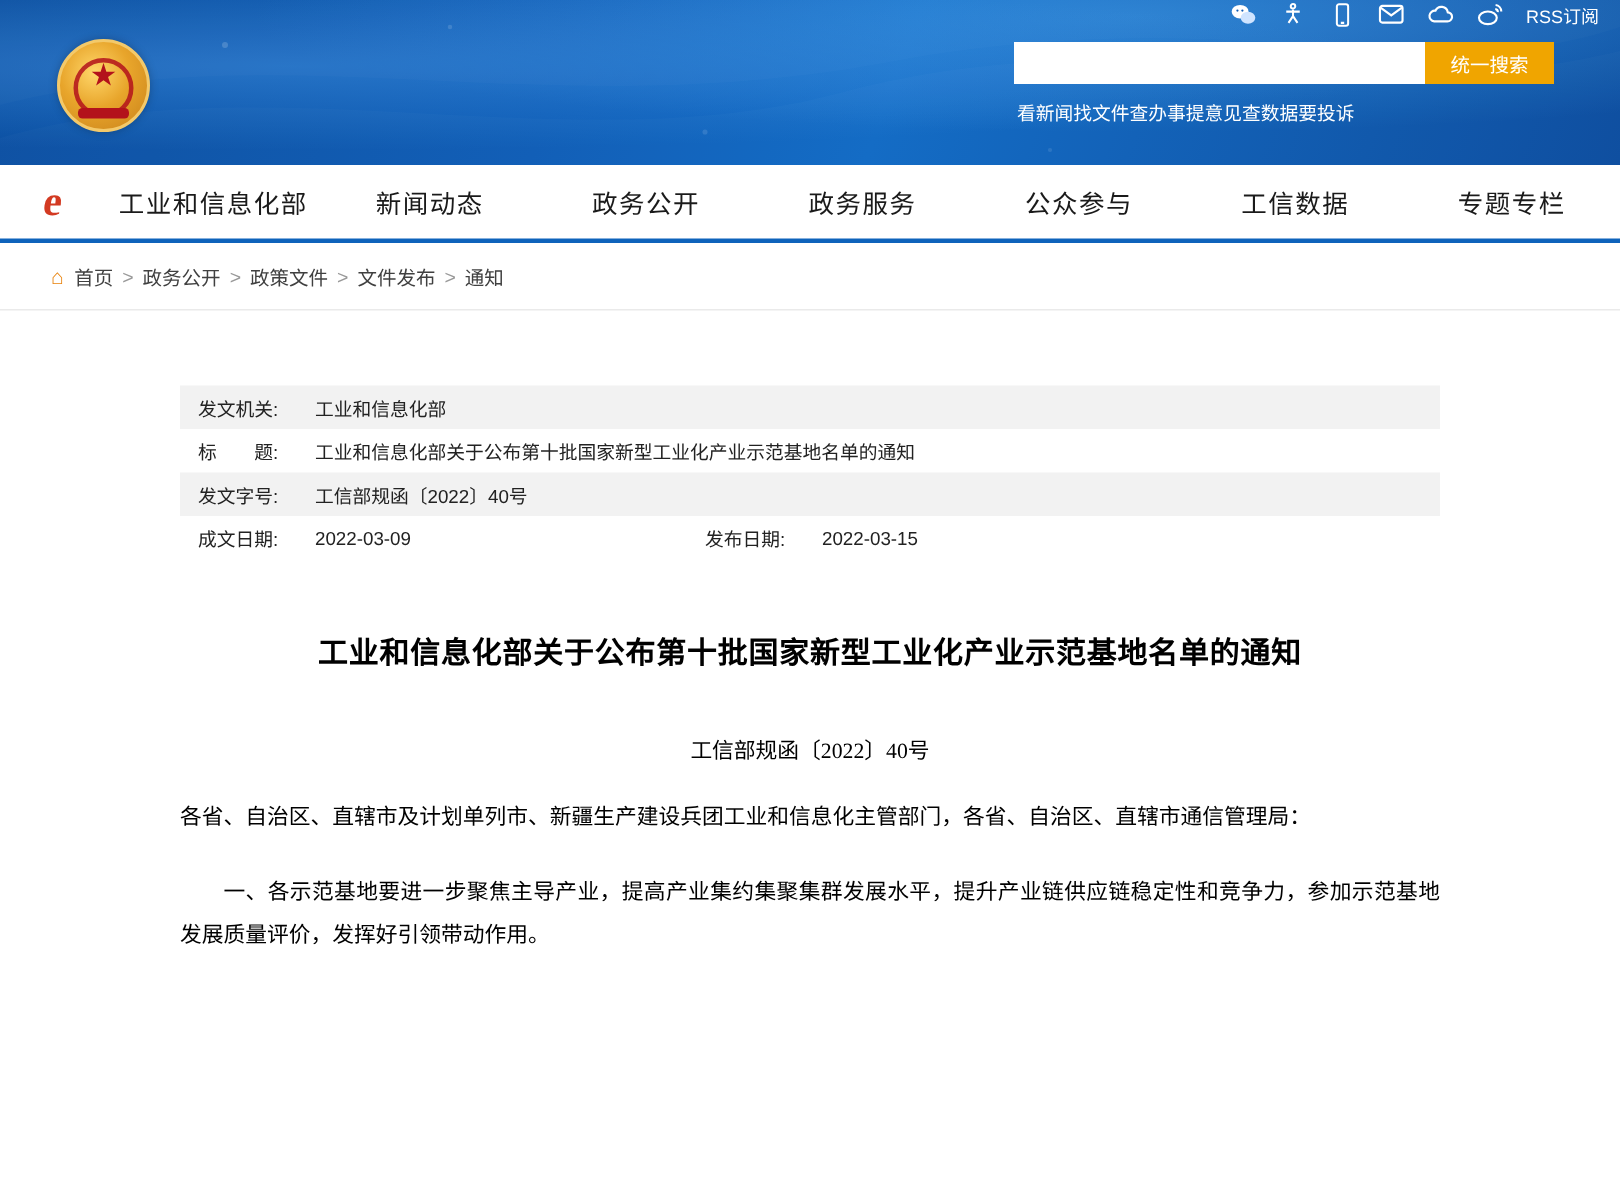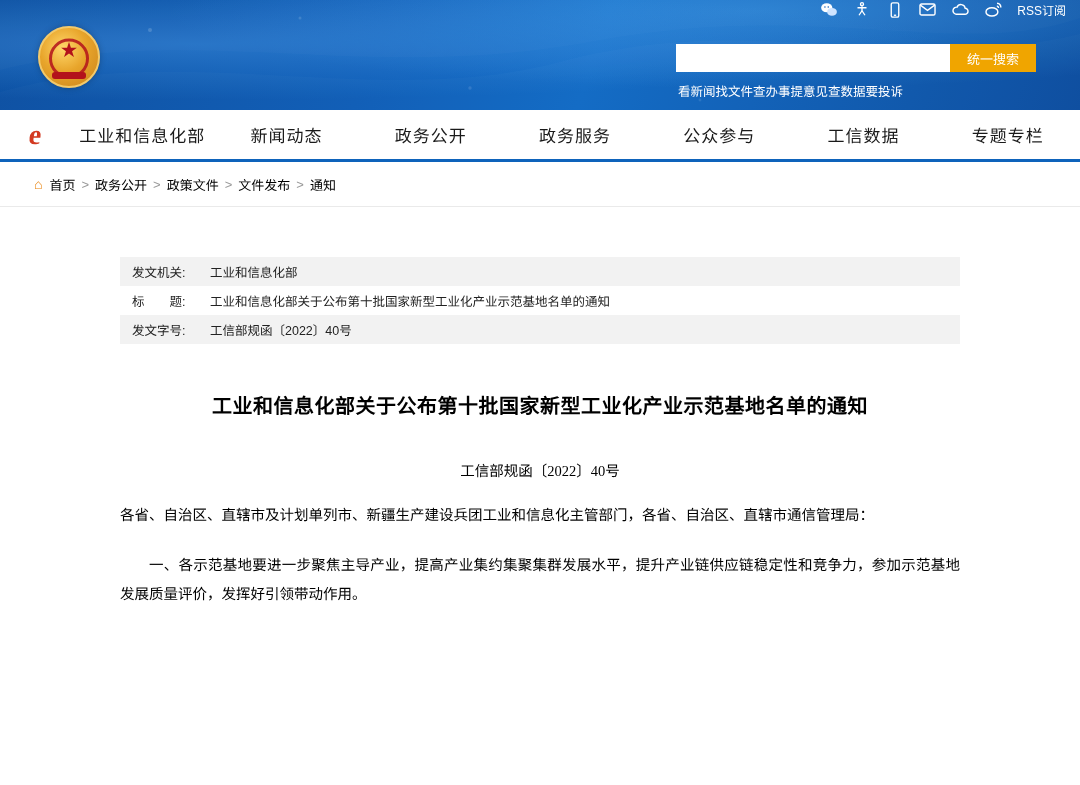--- a/index.html
+++ b/index.html
@@ -79,21 +79,21 @@
   }
   .site-subtitle {
     color: #dce9fb;
     font-size: 10.5px;
     letter-spacing: .2px;
     margin-top: 4px;
     font-family: "Liberation Serif", serif;
   }
 
   .search-area {
-    position: absolute; right: 44px; top: 44px;
+    position: absolute; right: 44px; top: 28px;
     width: 360px;
   }
   .search-row { display: flex; height: 28px; }
   .search-input {
     flex: 1;
     border: none; outline: none;
     background: #ffffff;
     padding: 0 8px;
     font-size: 12px;
     color: #333;
@@ -150,21 +150,21 @@
   
   .crumb-bar {
     width: 1080px; height: 45px;
     border-bottom: 1px solid #eaeaea;
     display: flex; align-items: center;
     padding-left: 34px;
     font-size: 13px;
     color: #333;
   }
   .home-icon { color: #e8820c; margin-right: 7px; font-size: 14px; }
-  .crumb-bar a { color: #000000; text-decoration: none; }
+  .crumb-bar a { color: #404040; text-decoration: none; }
   .crumb-sep { margin: 0 6px; color: #999; }
 
   
   .content {
     width: 840px;
     margin: 16px auto;
     padding-top: 34px;
   }
 
   .meta-table {
@@ -322,20 +322,26 @@
         <td colspan="3">工业和信息化部</td>
       </tr>
       <tr>
         <td class="meta-label">标　　题:</td>
         <td colspan="3">工业和信息化部关于公布第十批国家新型工业化产业示范基地名单的通知</td>
       </tr>
       <tr class="shade">
         <td class="meta-label">发文字号:</td>
         <td colspan="3">工信部规函〔2022〕40号</td>
       </tr>
+      <tr>
+        <td class="meta-label">成文日期:</td>
+        <td style="width:260px">2022-03-09</td>
+        <td class="meta-label" style="width:78px">发布日期:</td>
+        <td>2022-03-15</td>
+      </tr>
     </tbody>
   </table>
 
   <h1 class="doc-title">工业和信息化部关于公布第十批国家新型工业化产业示范基地名单的通知</h1>
 
   <div class="doc-number">工信部规函〔2022〕40号</div>
 
   <div class="doc-body">
     <p>各省、自治区、直辖市及计划单列市、新疆生产建设兵团工业和信息化主管部门，各省、自治区、直辖市通信管理局：</p>
     <p class="indent">一、各示范基地要进一步聚焦主导产业，提高产业集约集聚集群发展水平，提升产业链供应链稳定性和竞争力，参加示范基地发展质量评价，发挥好引领带动作用。</p>

